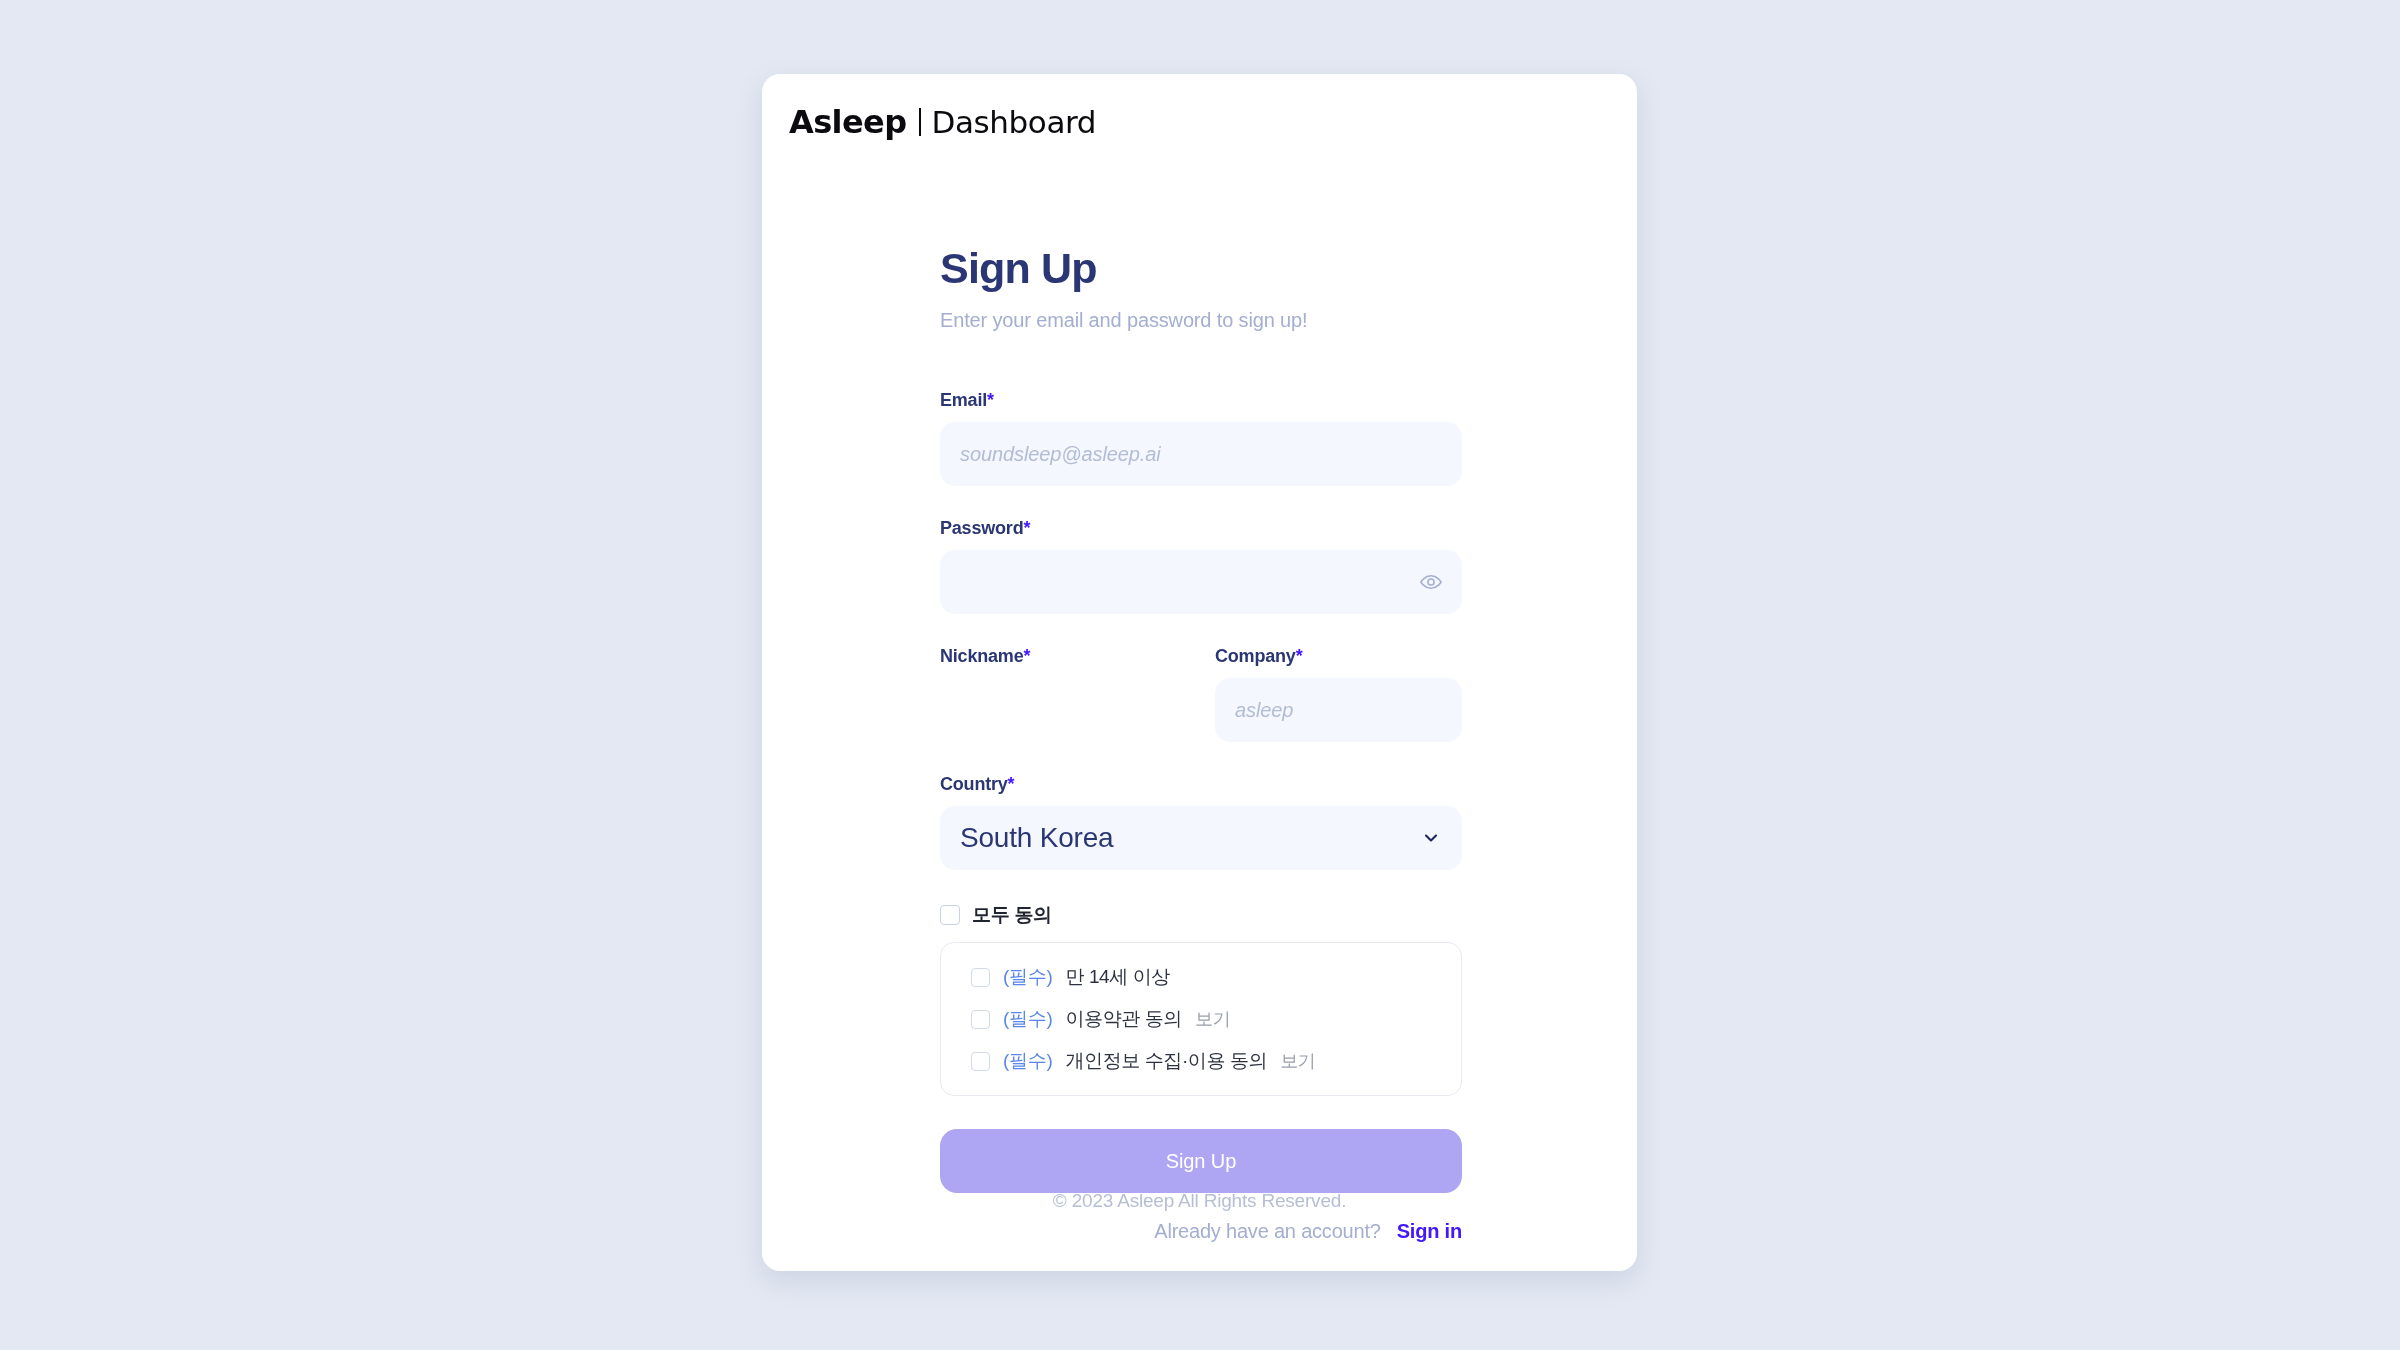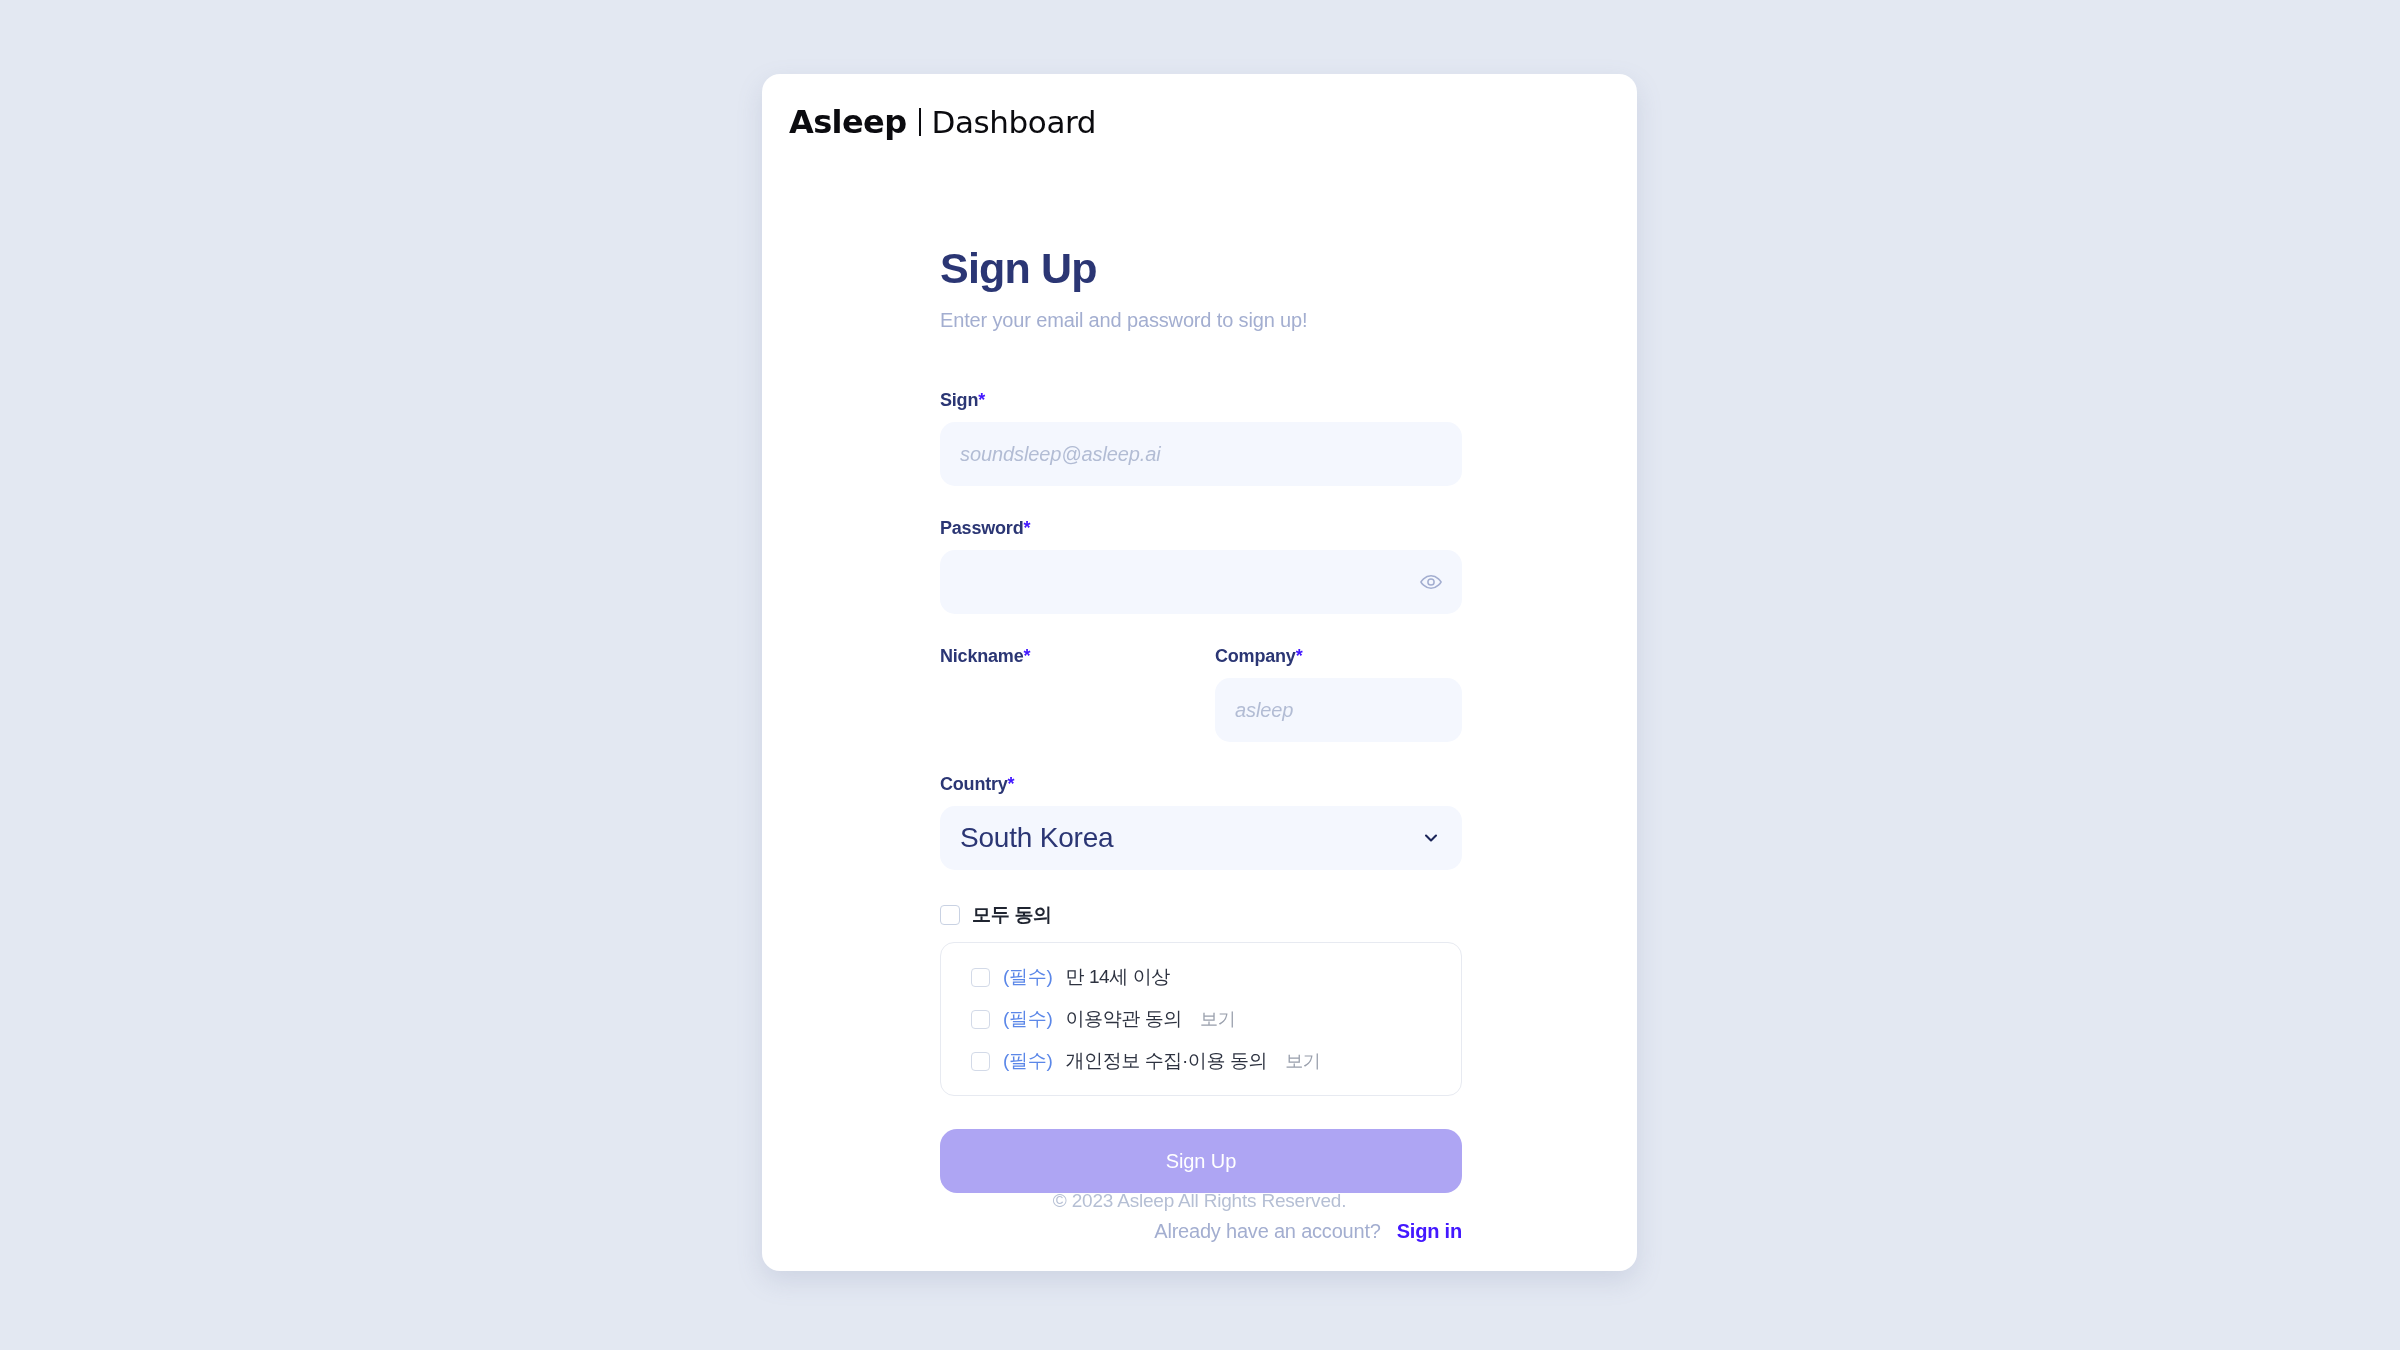--- a/index.html
+++ b/index.html
@@ -244,21 +244,20 @@
   .consent-text {
     font-size: 19px;
     color: #2D3240;
     letter-spacing: -0.4px;
     white-space: nowrap;
   }
   .view-link {
     font-size: 18px;
     color: #9AA0AD;
     letter-spacing: -0.3px;
-    margin-left: 5px;
     cursor: pointer;
     white-space: nowrap;
   }
 
   
   .submit-btn {
     margin-top: 33px;
     width: 100%;
     height: 64px;
     background: #AEA5F3;
@@ -312,21 +311,21 @@
 
     <div class="form-col">
 
       
       <h1 class="title">Sign Up</h1>
       <p class="subtitle">Enter your email and password to sign up!</p>
 
       
       <div class="field gap-email">
         <label class="field-label">
-          <span>Sign</span><span class="req">*</span>
+          <span>Email</span><span class="req">*</span>
         </label>
         <div class="input-wrap">
           <input class="input-box" type="text" placeholder="soundsleep@asleep.ai" style="">
         </div>
       </div>
 
       
       <div class="field gap-pass">
         <label class="field-label">
           <span>Password</span><span class="req">*</span>

